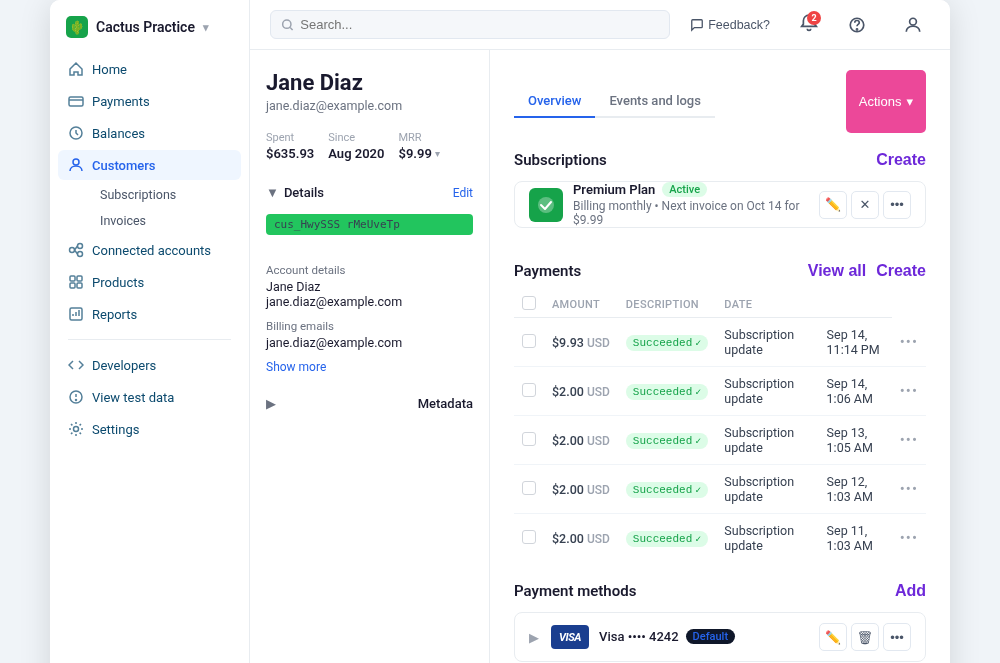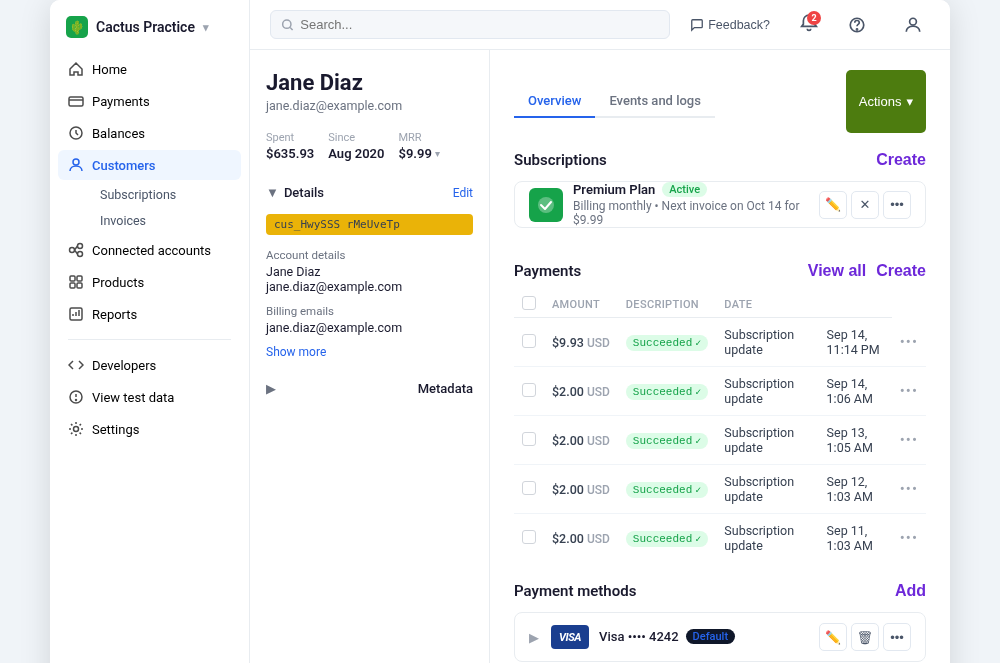--- a/index.html
+++ b/index.html
@@ -54,21 +54,21 @@
       gap: 2px;
       padding: 0 8px;
     }
     .nav-item {
       display: flex;
       align-items: center;
       gap: 8px;
       padding: 7px 10px;
       border-radius: 6px;
       cursor: pointer;
-      color: #000000;
+      color: #0c4a6e;
       font-size: 13px;
       transition: background 0.1s;
     }
     .nav-item.active { background: #eff6ff; color: #2563eb; font-weight: 500; }
     .nav-item .nav-icon { width: 16px; height: 16px; flex-shrink: 0; opacity: 0.7; }
     .nav-item.active .nav-icon { opacity: 1; }
     .nav-sub {
       display: flex;
       flex-direction: column;
       padding-left: 34px;
@@ -201,24 +201,24 @@
       color: #374151;
       padding: 8px 0;
     }
     .detail-block { margin-bottom: 10px; }
     .detail-label { font-size: 11.5px; color: #6b7280; margin-bottom: 2px; }
     .detail-value { font-size: 12.5px; color: #1a1a2e; }
     .customer-id {
       font-family: monospace;
       font-size: 11px;
       color: #374151;
-      background: #eab308;
+      background: #22c55e;
       padding: 4px 8px;
       border-radius: 4px;
-      margin-bottom: 13px;
+      margin-bottom: 28px;
       word-break: break-all;
     }
     .show-more { color: #2563eb; cursor: pointer; font-size: 12px; margin-top: 6px; }
     .details-edit {
       display: flex;
       align-items: center;
       justify-content: space-between;
     }
     .edit-link { color: #2563eb; font-size: 12px; cursor: pointer; }
     .meta-header { margin-top: 8px; }
@@ -243,21 +243,21 @@
       color: #6b7280;
       border-bottom: 2px solid transparent;
       margin-bottom: -2px;
       font-weight: 500;
     }
     .tab.active { color: #2563eb; border-bottom-color: #2563eb; }
     .actions-btn {
       display: flex;
       align-items: center;
       gap: 5px;
-      background: #4d7c0f;
+      background: #ec4899;
       color: #fff;
       border: none;
       border-radius: 5px;
       padding: 24px 13px;
       font-size: 13px;
       cursor: pointer;
       font-weight: 500;
     }
     
     .section-title-row {

